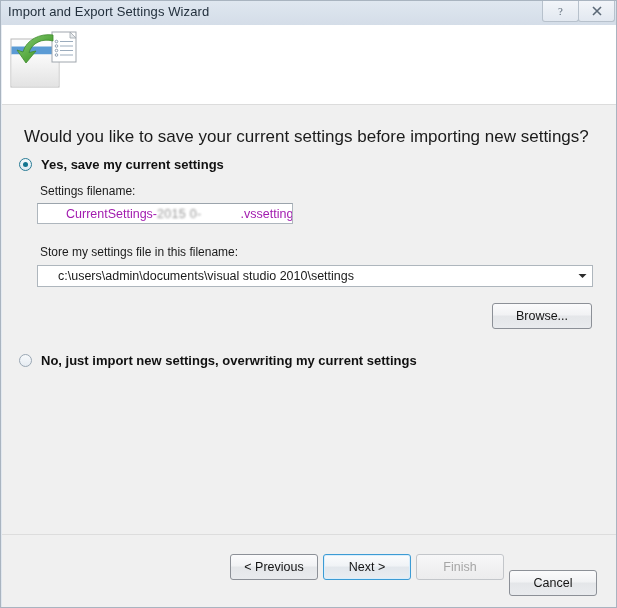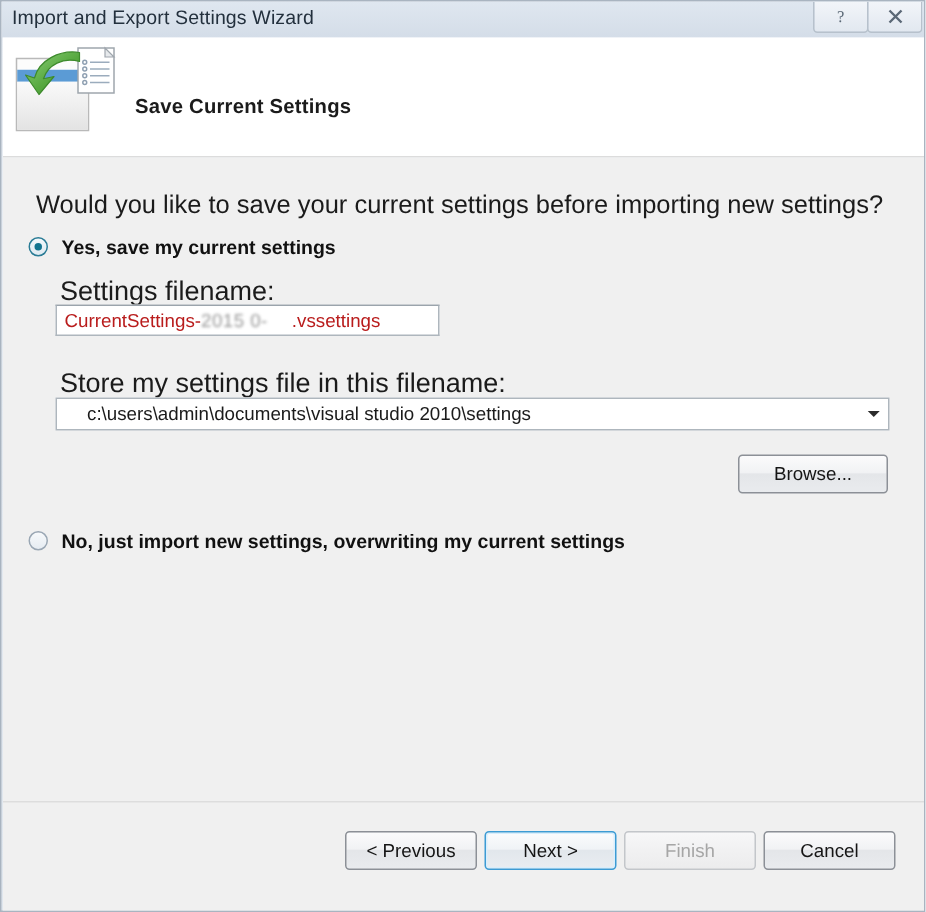--- a/index.html
+++ b/index.html
@@ -129,21 +129,21 @@
     margin-left: 9px;
     font-size: 13px;
     font-weight: bold;
     color: #111111;
     white-space: nowrap;
   }
 
   
   .field-label {
     position: absolute;
-    font-size: 18px;
+    font-size: 12px;
     color: #1b1b1b;
     white-space: nowrap;
   }
   .label-filename { left: 38px; top: 79px; }
   .label-directory { left: 38px; top: 140px; }
 
   .textbox {
     position: absolute;
     background: #ffffff;
     border: 1px solid #aeb6bd;
@@ -152,21 +152,21 @@
     color: #1a1a1a;
     padding: 0 5px;
     line-height: 20px;
     white-space: nowrap;
     overflow: hidden;
   }
   .tb-filename {
     left: 35px; top: 98px;
     width: 256px; height: 21px;
   }
-  .fn-a, .fn-c { color:#b91c1c; }
+  .fn-a, .fn-c { color:#a21caf;margin-left:23px; }
   .fn-blur {
     color: #8d8d8d;
     filter: blur(1.15px);
     opacity: .9;
     letter-spacing: .3px;
   }
   .fn-gap { display:inline-block; width:16px; }
 
   .combo {
     position: absolute;
@@ -216,21 +216,21 @@
     border-top: 1px solid #dddddd;
   }
   .footer-btn {
     position: absolute;
     top: 19px;
     width: 88px; height: 26px;
   }
   .b-prev   { left: 228px; }
   .b-next   { left: 321px; }
   .b-finish { left: 414px; }
-  .b-cancel { left: 507px; }
+  .b-cancel { left: 507px; margin-top: 16px; }
 
   .btn.default {
     border: 1px solid #3c9bd4;
     box-shadow: inset 0 0 0 1px #d9eefc;
     background: linear-gradient(180deg, #fbfcfd 0%, #f0f3f6 46%, #e2e7ec 50%, #e9edf1 100%);
     text-align: right;
   }
   .btn.disabled {
     color: #a6a6a6;
     border-color: #c3c6ca;
@@ -288,21 +288,20 @@
         <g stroke="#9bacbd" stroke-width="1">
           <line x1="50" y1="11.5" x2="63" y2="11.5"></line>
           <line x1="50" y1="16" x2="63" y2="16"></line>
           <line x1="50" y1="20.5" x2="63" y2="20.5"></line>
           <line x1="50" y1="25" x2="63" y2="25"></line>
         </g>
 
         <path d="M43 5 C30 3 16 10 13 22 L7 20 L16 33 L26 21 L19 22.5 C22 13 32 8 43 11 Z" fill="url(#garrow)" stroke="#3d8a2c" stroke-width=".8" stroke-linejoin="round"></path>
       </svg>
     </div>
-    <div class="header-title">Save Current Settings</div>
   </div>
 
   <div class="body-area">
 
     <div class="prompt">Would you like to save your current settings before importing new settings?</div>
 
     <div class="radio-row r1">
       <span class="radio checked"></span>
       <span class="radio-label">Yes, save my current settings</span>
     </div>

